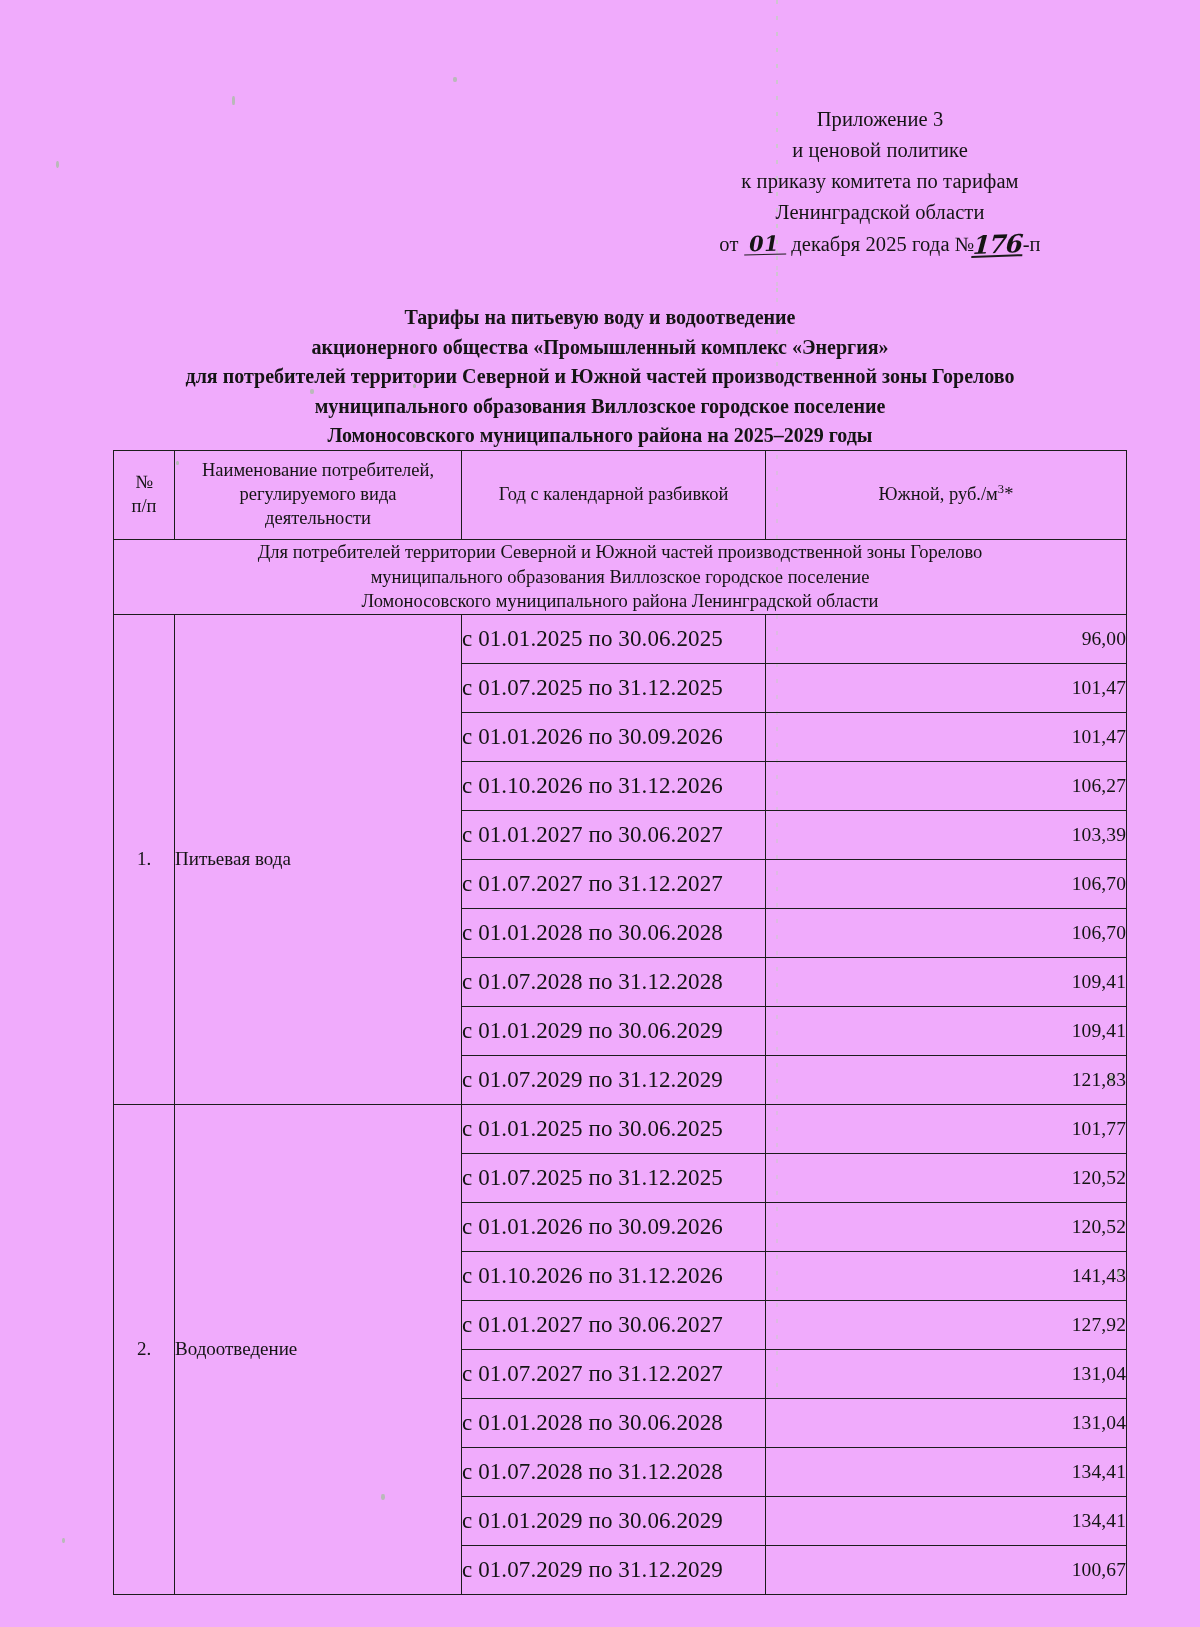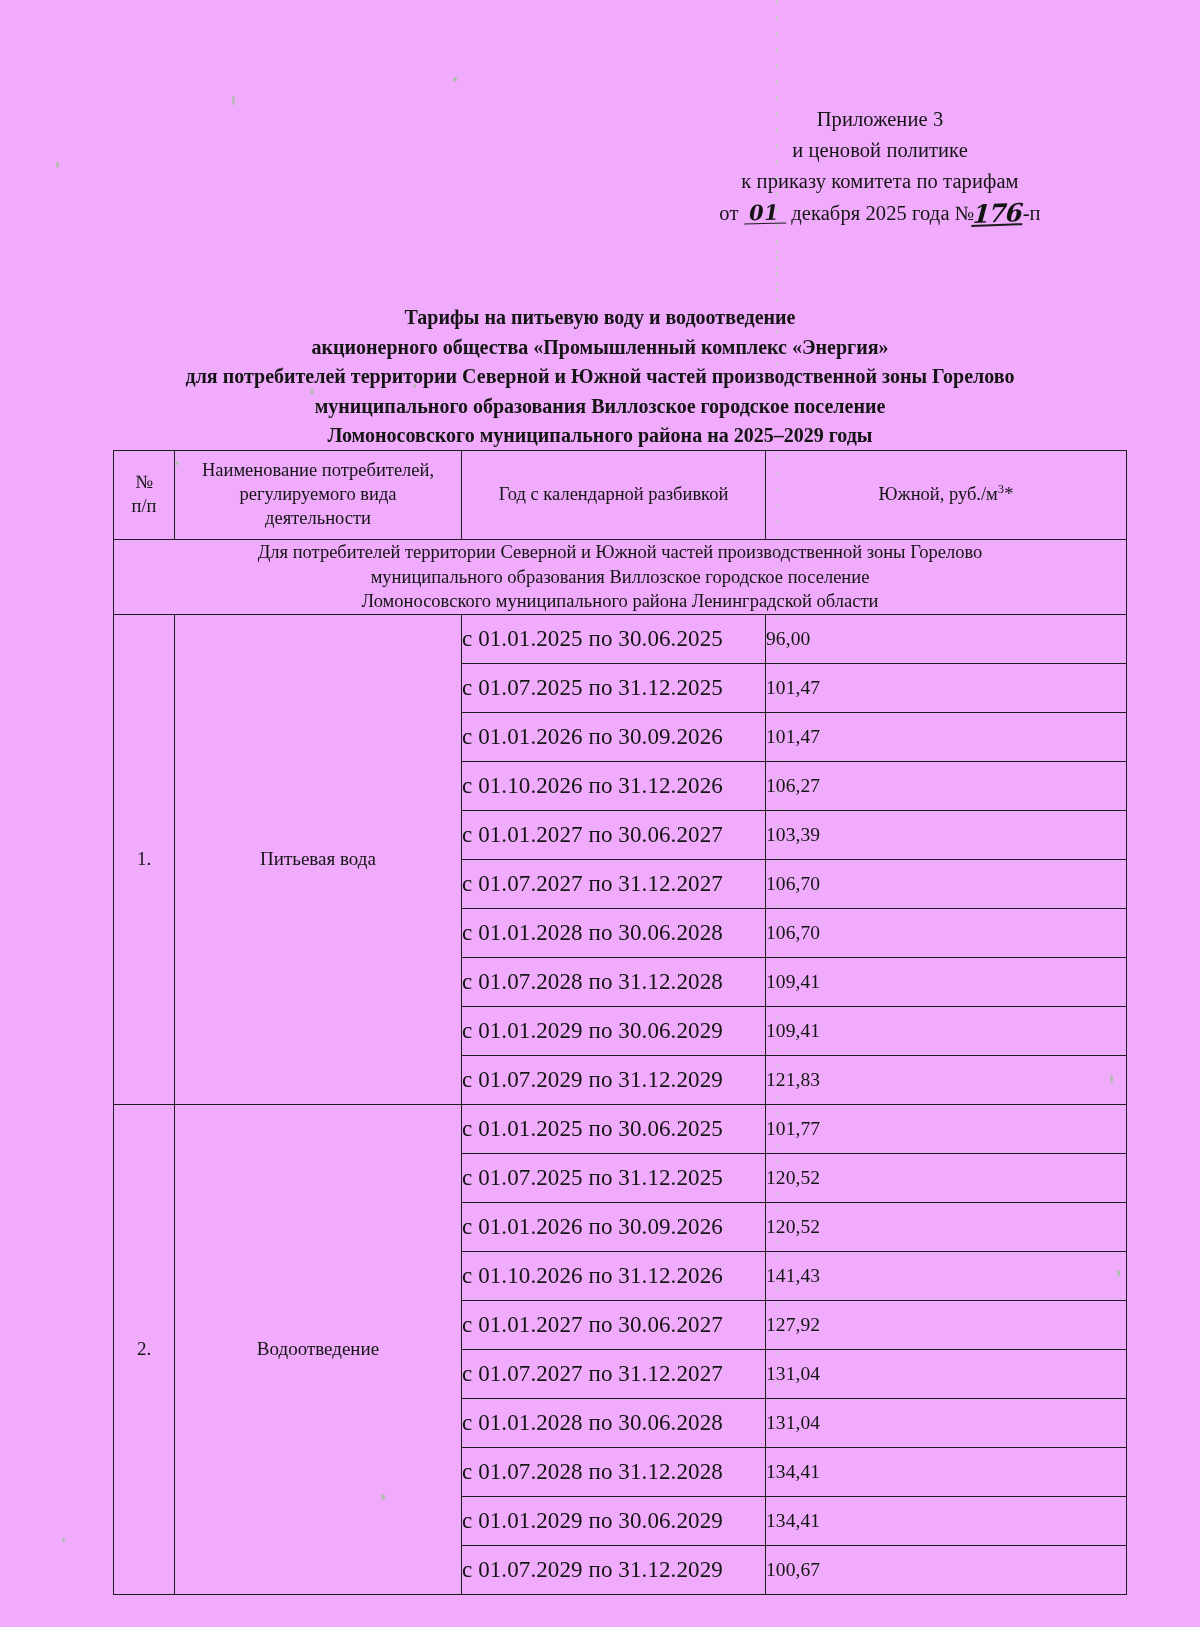--- a/index.html
+++ b/index.html
@@ -128,32 +128,31 @@
     text-align: center;
     font-size: 18.5px;
     line-height: 24.5px;
     padding: 5px 8px 6px;
   }
   td.num-cell {
     text-align: center;
     font-size: 19px;
   }
   td.act-cell {
-    text-align: center;
     font-size: 19px;
   }
   td.year-cell {
     text-align: left;
     font-size: 23px;
     height: 48px;
     padding: 4px 6px;
     letter-spacing: .1px;
   }
   td.tariff-cell {
-    text-align: left;
+    text-align: right;
     font-size: 19.5px;
     height: 48px;
     padding: 4px 6px;
     letter-spacing: .1px;
   }
   sup { font-size: .68em; vertical-align: super; line-height: 0; }
 
   
   #footnote {
     position: absolute;
@@ -179,20 +178,21 @@
   <div class="speck" style="left:1110px;top:1075px;width:3px; height:8px;"></div>
   <div class="speck" style="left:1117px;top:1270px;width:3px; height:7px;"></div>
   <div class="speck" style="left:381px; top:1494px;width:4px; height:6px;"></div>
   <div class="speck" style="left:62px;  top:1538px;width:3px; height:5px;"></div>
   <div class="speck" style="left:176px; top:461px; width:3px; height:4px;"></div>
 
   <div id="hdr">
     <div class="ln">Приложение 3</div>
     <div class="ln">и ценовой политике</div>
     <div class="ln">к приказу комитета по тарифам</div>
+    <div class="ln">Ленинградской области</div>
     <div class="dateline"><span>от</span>&nbsp;<span class="hand">01</span>&nbsp;<span>декабря 2025 года №</span><span class="hand num">176</span><span>-п</span></div>
   </div>
 
   <div id="title">
     <div class="ln">Тарифы на питьевую воду и водоотведение</div>
     <div class="ln">акционерного общества «Промышленный комплекс «Энергия»</div>
     <div class="ln">для потребителей территории Северной и Южной частей производственной зоны Горелово</div>
     <div class="ln">муниципального образования Виллозское городское поселение</div>
     <div class="ln">Ломоносовского муниципального района на 2025–2029 годы</div>
   </div>

